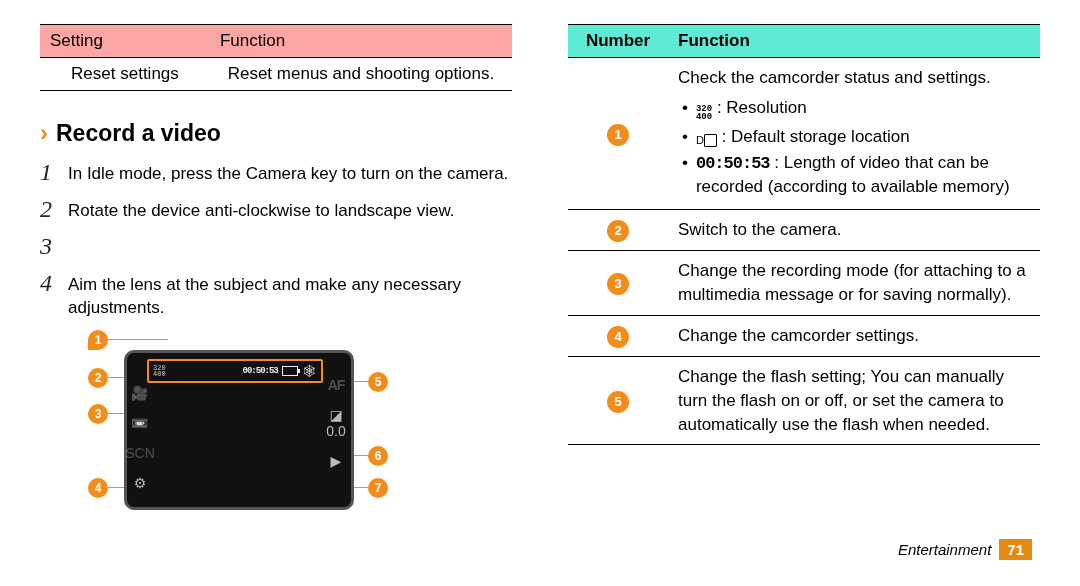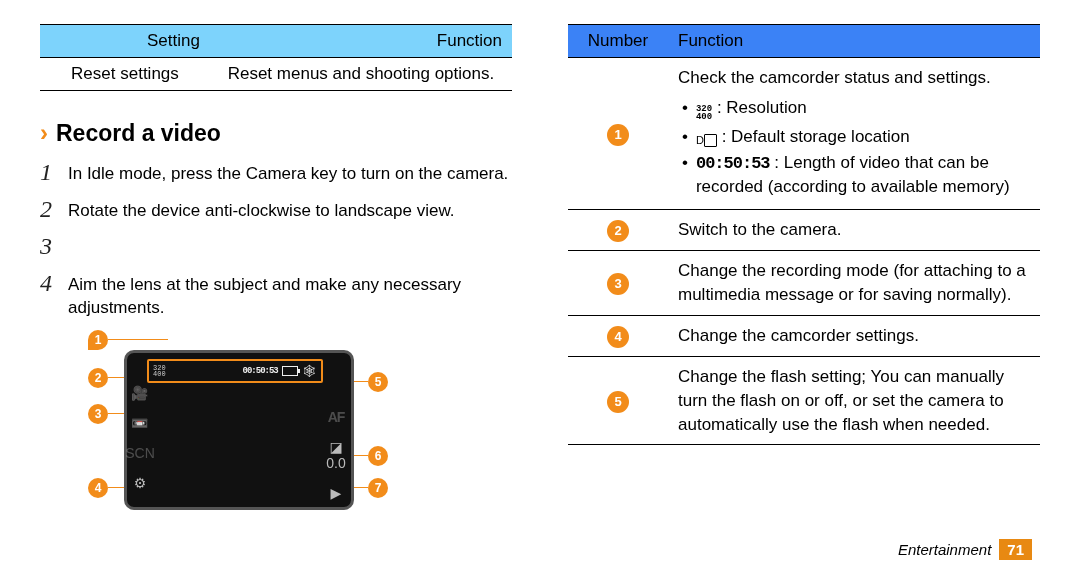--- a/index.html
+++ b/index.html
@@ -29,24 +29,23 @@
     width: 100%;
     border-collapse: collapse;
     margin-bottom: 28px;
   }
   table.settings th, table.settings td {
     text-align: left;
     padding: 6px 10px;
     font-weight: normal;
   }
   table.settings thead th {
-    background: #7dd3fc;
+    background: #fca5a5;
     border-top: 1px solid #000;
     border-bottom: 1px solid #000;
-    text-align: right;
   }
   table.settings tbody td {
     border-bottom: 1px solid #000;
     text-align: center;
   }
   table.settings th:first-child, table.settings td:first-child { width: 36%; }
   h2.section {
     font-size: 23px;
     font-weight: bold;
     margin: 4px 0 12px 0;
@@ -116,43 +115,43 @@
   .top-strip .res { font-size:7px; line-height:6px; font-family:"Courier New",monospace; }
   .top-strip .time { font-family:"Courier New",monospace; font-size:9px; margin-left:auto; padding-right:4px; color:#eee; }
   .top-strip .batt { width:14px; height:8px; border:1px solid #eee; position:relative; }
   .top-strip .batt::after { content:""; position:absolute; right:-3px; top:2px; width:2px; height:4px; background:#eee; }
   .top-strip .no { font-size:12px; color:#eee; padding-left:4px; }
   .leftcol {
     position:absolute; left:4px; top:32px; display:flex; flex-direction:column; gap:14px;
     color:#bbb; font-size:14px; align-items:center; width:18px;
   }
   .rightcol {
-    position:absolute; right:4px; top:56px; display:flex; flex-direction:column; gap:14px;
+    position:absolute; right:4px; top:24px; display:flex; flex-direction:column; gap:14px;
     color:#bbb; font-size:14px; align-items:center; width:22px;
   }
   .leftcol span, .rightcol span { text-align:center; }
   .rightcol .wb { font-size:10px; letter-spacing:-1px; }
   .call {
     display:inline-flex; width:20px; height:20px;
     background:#f28c1a; color:#fff; font-weight:bold; font-size:12px;
     border-radius:50%; align-items:center; justify-content:center;
     position:absolute;
   }
   .call::after {
     content:""; position:absolute; background:#f28c1a;
   }
   .call.left  {  }
   .call.left::after  { height:1.5px; width:var(--line,40px); left:20px; top:9px; }
   .call.right::after { height:1.5px; width:var(--line,40px); right:20px; top:9px; }
 
   
   table.fn { width:100%; border-collapse:collapse; }
   table.fn thead th {
-    background:#3b82f6; border-top:1px solid #000; border-bottom:1px solid #000;
-    text-align:left; font-weight:normal; padding:6px 10px;
+    background:#5eead4; border-top:1px solid #000; border-bottom:1px solid #000;
+    text-align:left; font-weight:bold; padding:6px 10px;
   }
   table.fn tbody td { border-bottom:1px solid #000; padding:8px 10px; vertical-align:middle; line-height:1.4; }
   table.fn th:first-child, table.fn td:first-child { width:80px; text-align:center; }
   .num-circle {
     display:inline-flex; width:22px; height:22px; border-radius:50%;
     background:#f28c1a; color:#fff; font-weight:bold; font-size:13px;
     align-items:center; justify-content:center;
   }
   ul.bullets { margin:6px 0 0 2px; padding:0; list-style:none; }
   ul.bullets li { display:flex; margin-bottom:2px; }

